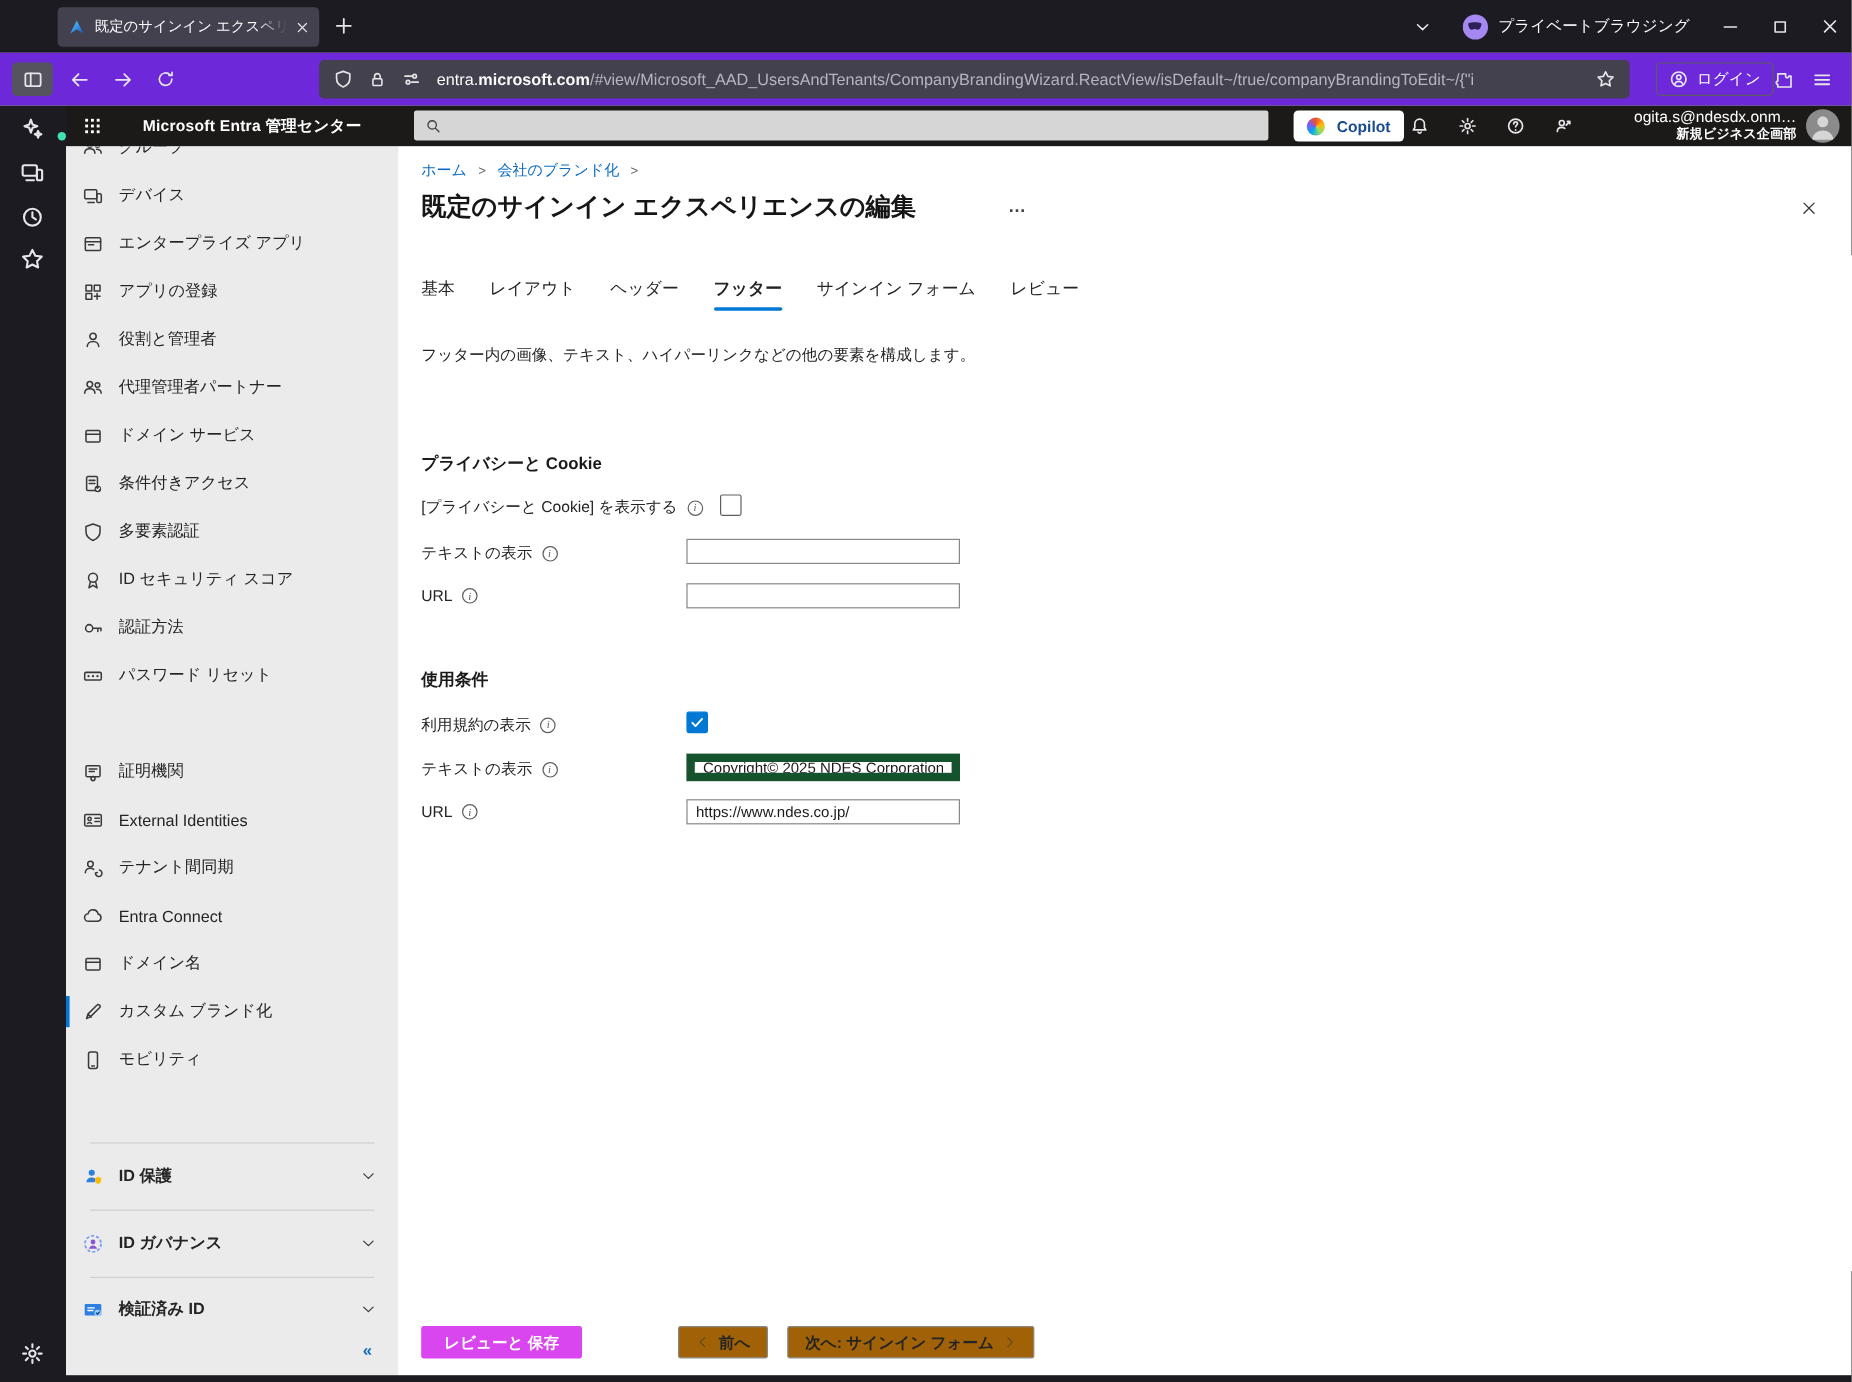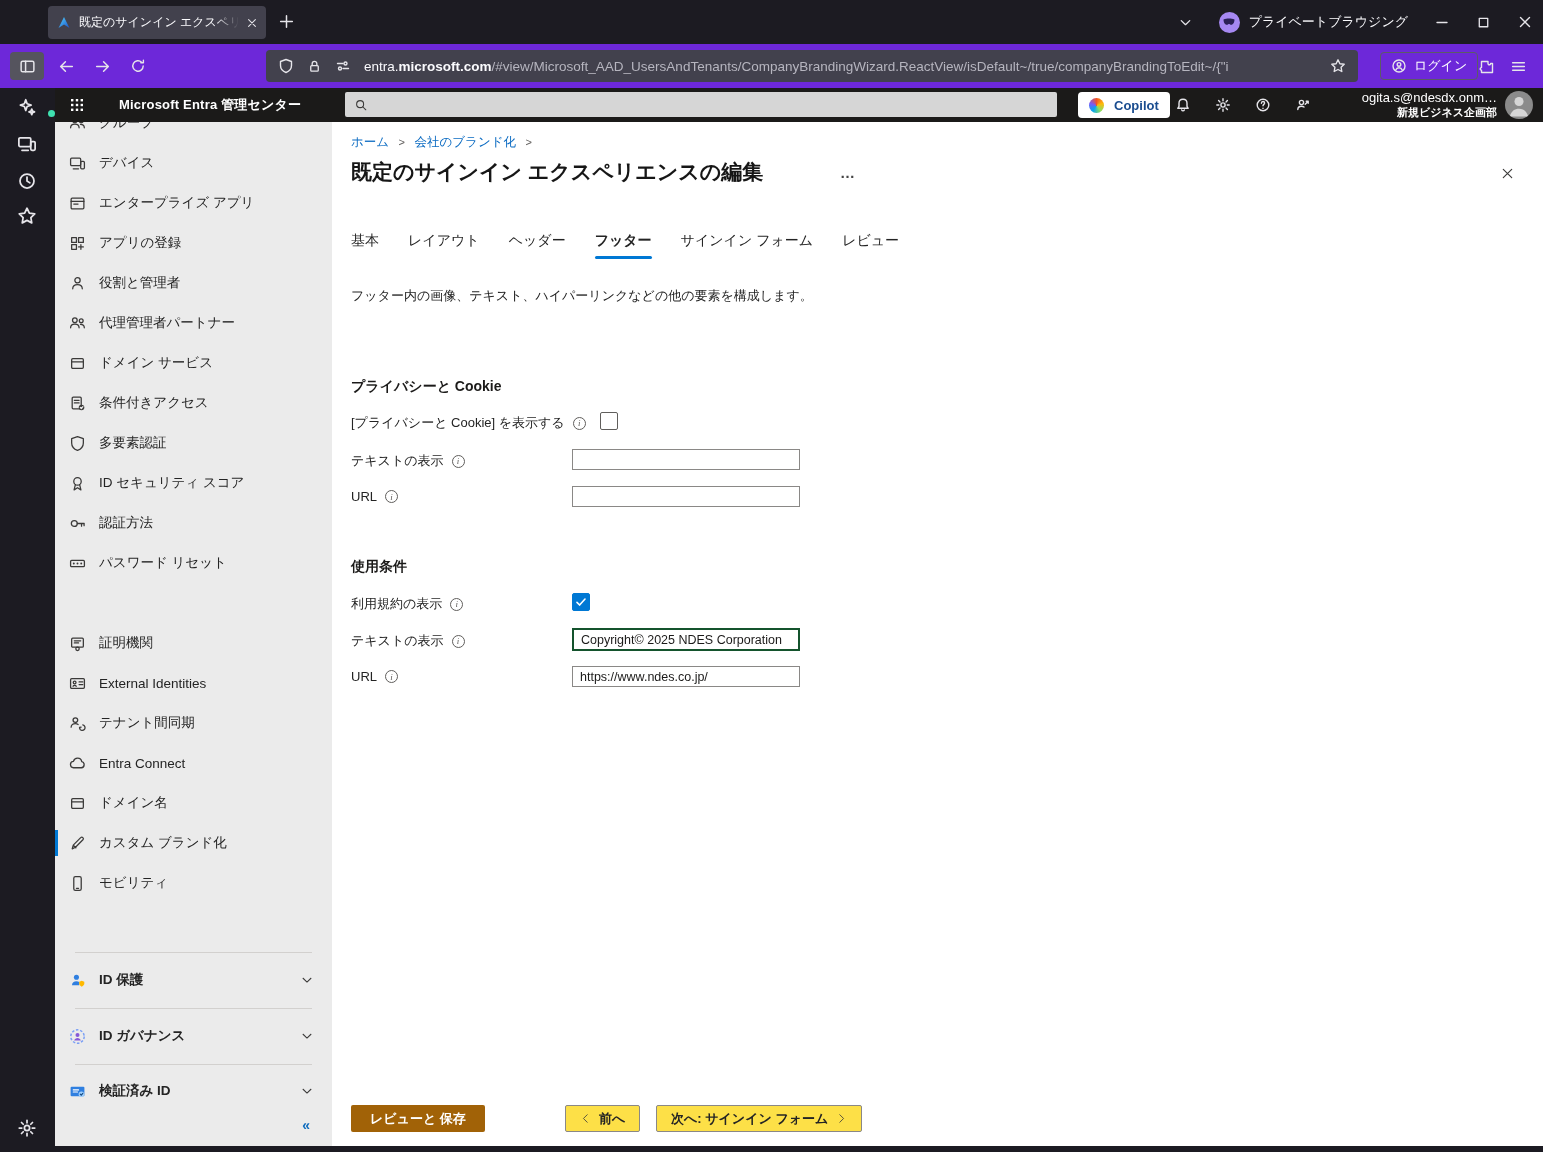--- a/index.html
+++ b/index.html
@@ -90,25 +90,25 @@
   .desc { position:absolute; left:19px; top:165px; font-size:13px; color:#242424; }
   .sect { position:absolute; left:19px; font-size:14px; font-weight:bold; color:#1b1a19; }
   .frow { position:absolute; left:19px; font-size:13px; color:#242424; display:flex; align-items:center; gap:8px; }
   .info { display:inline-flex; width:13px; height:13px; border:1px solid #605e5c; border-radius:50%;
           align-items:center; justify-content:center; font-size:9px; color:#605e5c; font-family:"Liberation Serif",serif;
           font-style:italic; cursor:pointer; }
   .cbox { position:absolute; width:18px; height:18px; border:1px solid #605e5c; border-radius:2px; background:#fff; cursor:pointer; }
   .cbox.ck { background:#0078d4; border-color:#0078d4; display:flex; align-items:center; justify-content:center; }
   .tin { position:absolute; width:228px; height:21px; border:1px solid #8a8886; background:#fff;
          font-size:12.5px; color:#1b1a19; padding:0 7px; font-family:inherit; outline:none; }
-  .tin.fc { border:2px solid #14532d; height:23px; }
+  .tin.fc { border:7px solid #14532d; height:23px; }
   .btn { position:absolute; height:27px; display:flex; align-items:center; justify-content:center; gap:8px;
          font-size:13px; font-weight:bold; border-radius:2px; cursor:pointer; }
-  .btn.primary { background:#a16207; color:#fff; padding:0 19px;margin-top:36px; }
-  .btn.sec { background:#fde047; color:#242424; border:1px solid #8a8886; padding:0 14px; }
+  .btn.primary { background:#d946ef; color:#fff; padding:0 19px;margin-top:36px; }
+  .btn.sec { background:#a16207; color:#242424; border:1px solid #8a8886; padding:0 14px; }
 
   .winedge { position:absolute; left:0; bottom:0; width:100%; height:6px; background:#1c1b22; }
 </style>
 </head>
 <body>
 
 <svg width="0" height="0" style="position:absolute">
   <defs>
     <linearGradient id="favg" x1="0" y1="0" x2="1" y2="1">
       <stop offset="0" stop-color="#54d4ff"></stop>

